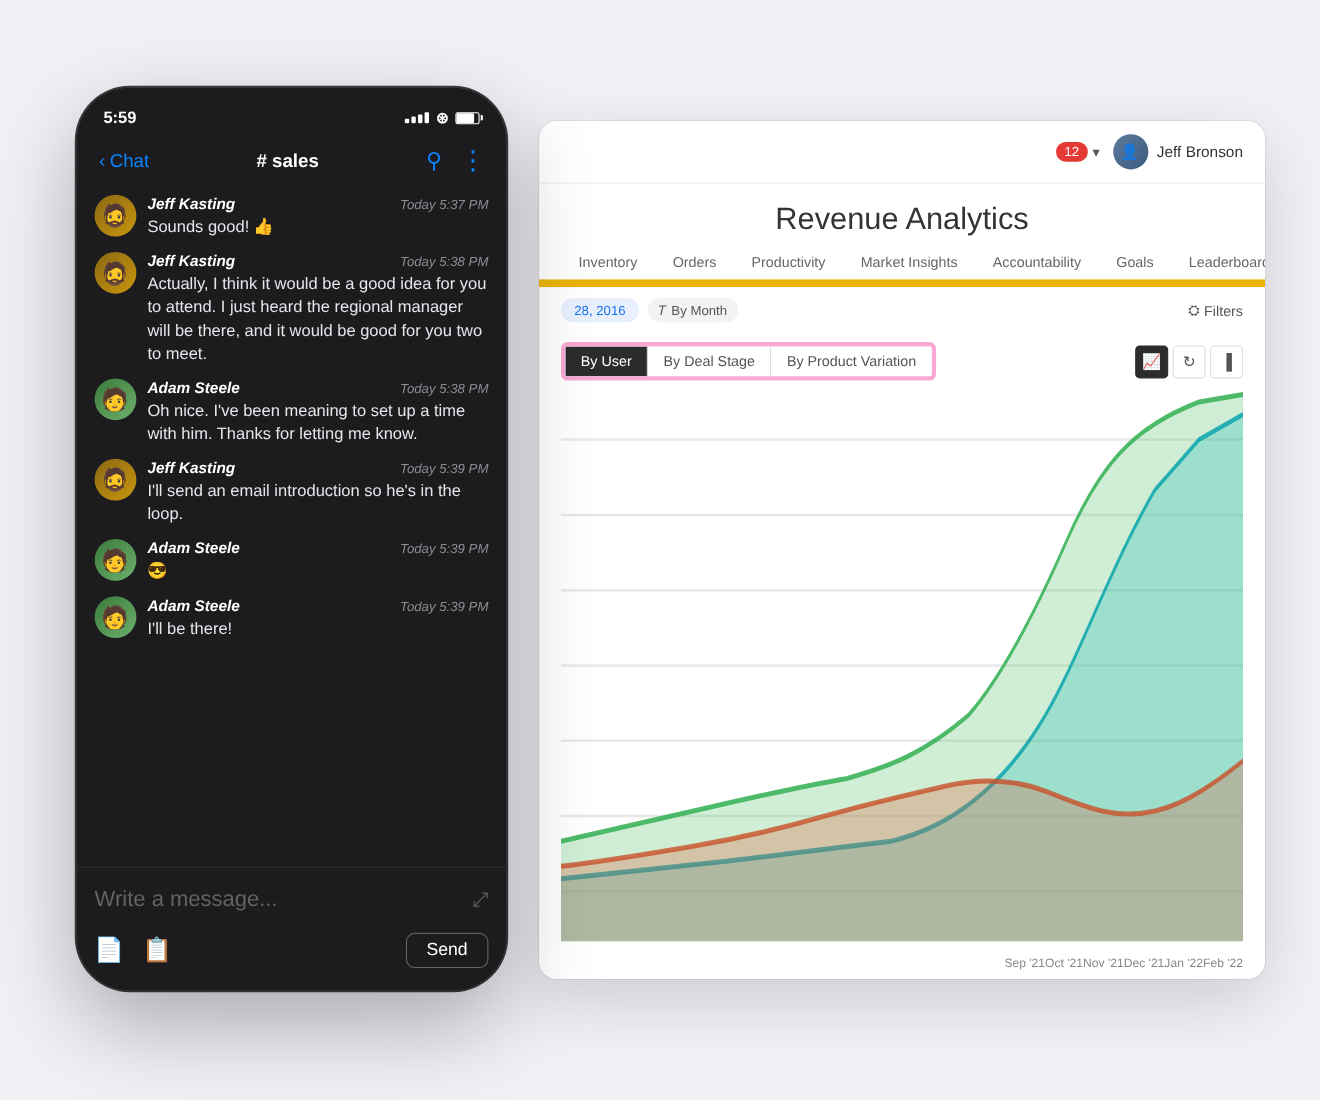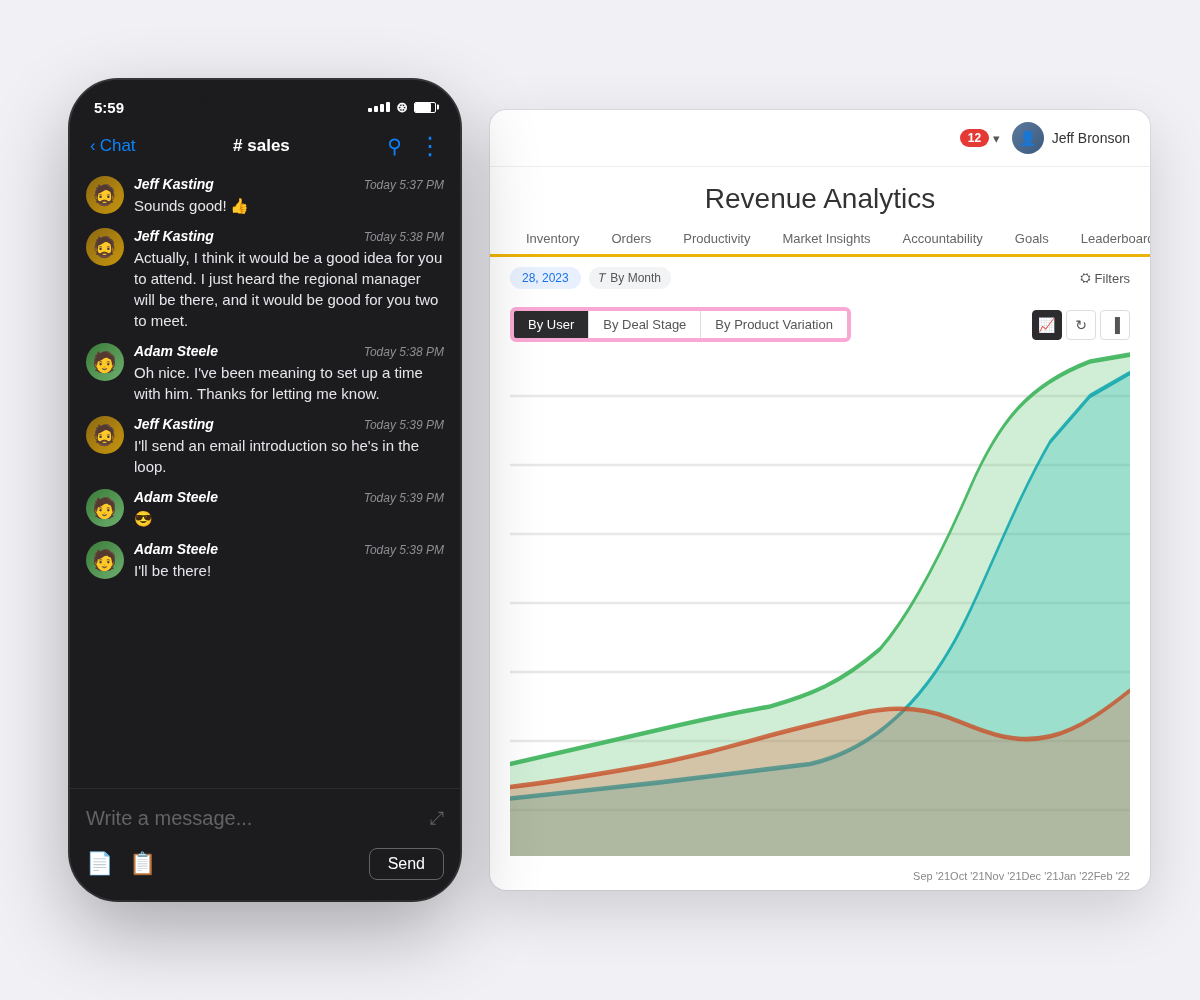--- a/index.html
+++ b/index.html
@@ -302,21 +302,21 @@
       gap: 12px;
       flex-shrink: 0;
     }
 
     .notification-badge {
       background: #e53935;
       color: white;
       border-radius: 12px;
       padding: 2px 8px;
       font-size: 12px;
-      font-weight: 700;
+      font-weight: 400;
     }
 
     .user-avatar-desktop {
       width: 32px;
       height: 32px;
       border-radius: 50%;
       background: linear-gradient(135deg, #5c7a9e, #3a5a7e);
       display: flex;
       align-items: center;
       justify-content: center;
@@ -338,21 +338,21 @@
     .page-title {
       font-size: 28px;
       font-weight: 300;
       color: #333;
       text-align: center;
     }
 
     .nav-tabs {
       display: flex;
       padding: 0 20px;
-      border-bottom: 3px solid #eab308;
+      border-bottom: 7px solid #eab308;
       gap: 0;
       flex-shrink: 0;
       overflow: hidden;
     }
 
     .nav-tab {
       padding: 8px 16px;
       font-size: 13px;
       color: #666;
       cursor: pointer;
@@ -654,21 +654,21 @@
       <div class="nav-tab">Orders</div>
       <div class="nav-tab">Productivity</div>
       <div class="nav-tab">Market Insights</div>
       <div class="nav-tab">Accountability</div>
       <div class="nav-tab">Goals</div>
       <div class="nav-tab">Leaderboard</div>
     </div>
 
     <div class="filter-bar">
       <div class="filter-left">
-        <span class="filter-chip">28, 2023</span>
+        <span class="filter-chip">28, 2016</span>
         <span class="filter-chip-secondary">
           <span>𝑇</span>
           <span>By Month</span>
         </span>
       </div>
       <div class="filter-right">
         <span>⛭</span>
         <span>Filters</span>
       </div>
     </div>

